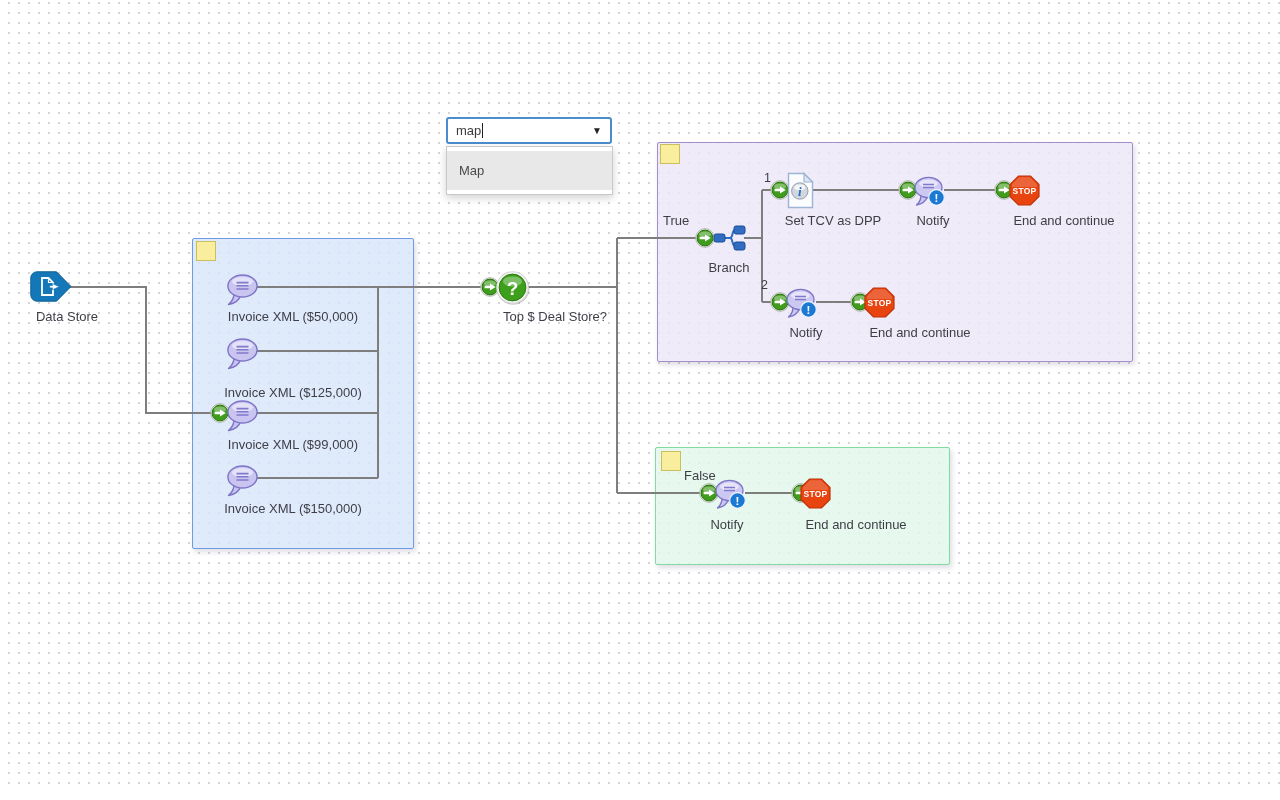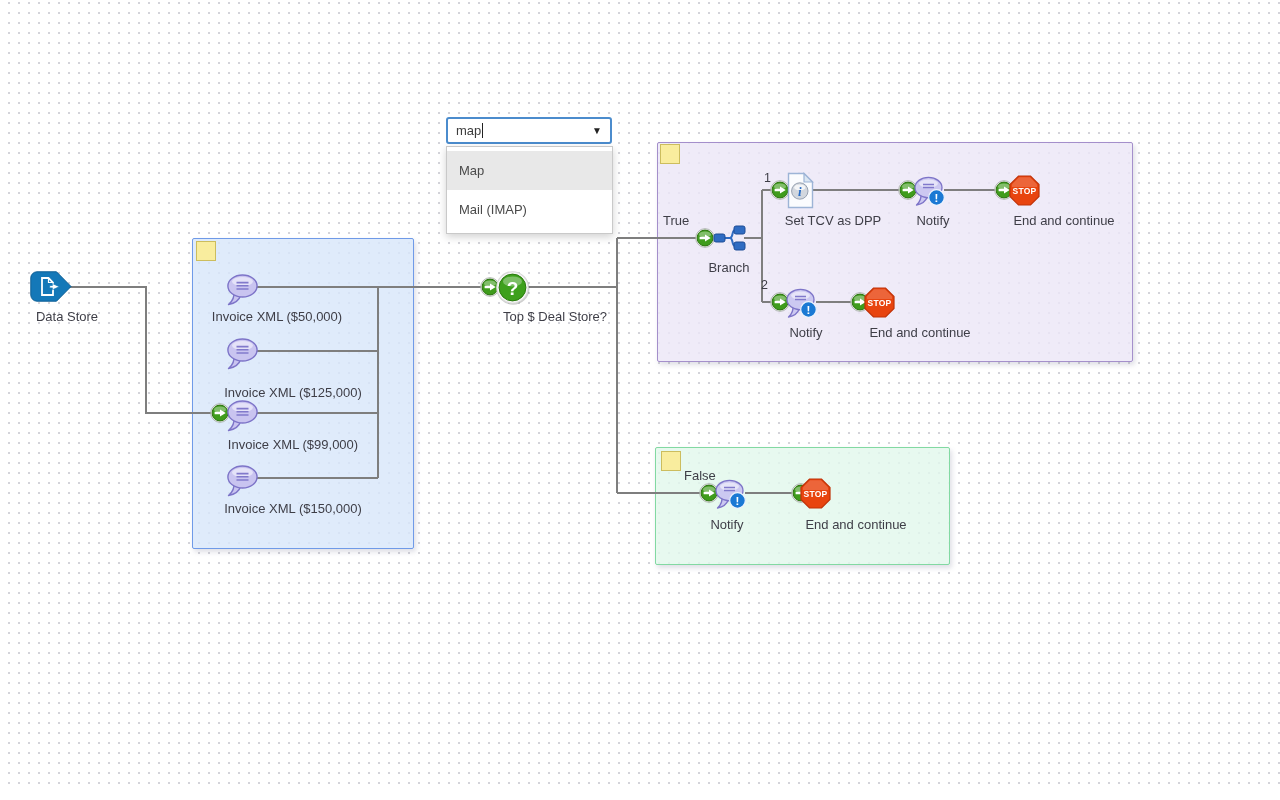--- a/index.html
+++ b/index.html
@@ -88,21 +88,21 @@
         <path d="M22.5 12.6 l6.8 3.1 -6.8 3.1 v-1.9 h-2.8 v-2.4 h2.8 z" fill="#ffffff" stroke="#1478b8" stroke-width="0.7"></path>
       </svg></span>
   <div class="lbl" style="left:67px;top:309px">Data Store</div>
 
   <span class="icon" style="left:224px;top:273px"><svg width="35" height="34" viewBox="0 0 35 34">
         <path d="M10 18 C10.5 23 9 28 4.5 31.5 C11 30.5 15.5 26.5 17 21.5 Z" fill="#c9c4f0" stroke="#7d74c8" stroke-width="1.4" stroke-linejoin="round"></path>
         <ellipse cx="18.5" cy="13" rx="14.6" ry="11" fill="#c9c4f0" stroke="#7d74c8" stroke-width="1.4"></ellipse>
         <ellipse cx="18.5" cy="8.6" rx="10.5" ry="4.6" fill="rgba(255,255,255,0.5)"></ellipse>
         <path d="M12.5 9.6 h12 M12.5 12.8 h12 M12.5 16 h12" stroke="#8179cb" stroke-width="1.6"></path>
       </svg></span>
-  <div class="lbl" style="left:277px;top:309px">Invoice XML ($50,000)</div>
+  <div class="lbl" style="left:293px;top:309px">Invoice XML ($50,000)</div>
 
   <span class="icon" style="left:224px;top:337px"><svg width="35" height="34" viewBox="0 0 35 34">
         <path d="M10 18 C10.5 23 9 28 4.5 31.5 C11 30.5 15.5 26.5 17 21.5 Z" fill="#c9c4f0" stroke="#7d74c8" stroke-width="1.4" stroke-linejoin="round"></path>
         <ellipse cx="18.5" cy="13" rx="14.6" ry="11" fill="#c9c4f0" stroke="#7d74c8" stroke-width="1.4"></ellipse>
         <ellipse cx="18.5" cy="8.6" rx="10.5" ry="4.6" fill="rgba(255,255,255,0.5)"></ellipse>
         <path d="M12.5 9.6 h12 M12.5 12.8 h12 M12.5 16 h12" stroke="#8179cb" stroke-width="1.6"></path>
       </svg></span>
   <div class="lbl" style="left:293px;top:385px">Invoice XML ($125,000)</div>
 
   <span class="icon" style="left:210px;top:403px"><svg width="20" height="20" viewBox="0 0 20 20">
@@ -265,14 +265,13 @@
 
 </div>
 
 <div class="dd-input" style="left:446px;top:117px;width:166px;height:27px">
   <span class="dd-text">map</span>
     <span class="caret"></span>
   <span class="dd-arrow">▼</span>
 </div>
 <div class="dd-panel" style="left:446px;top:146px;width:167px">
   <div class="dd-item hl">Map</div>
-  <div class="dd-item">Mail (IMAP)</div>
 </div>
 
 </body></html>

